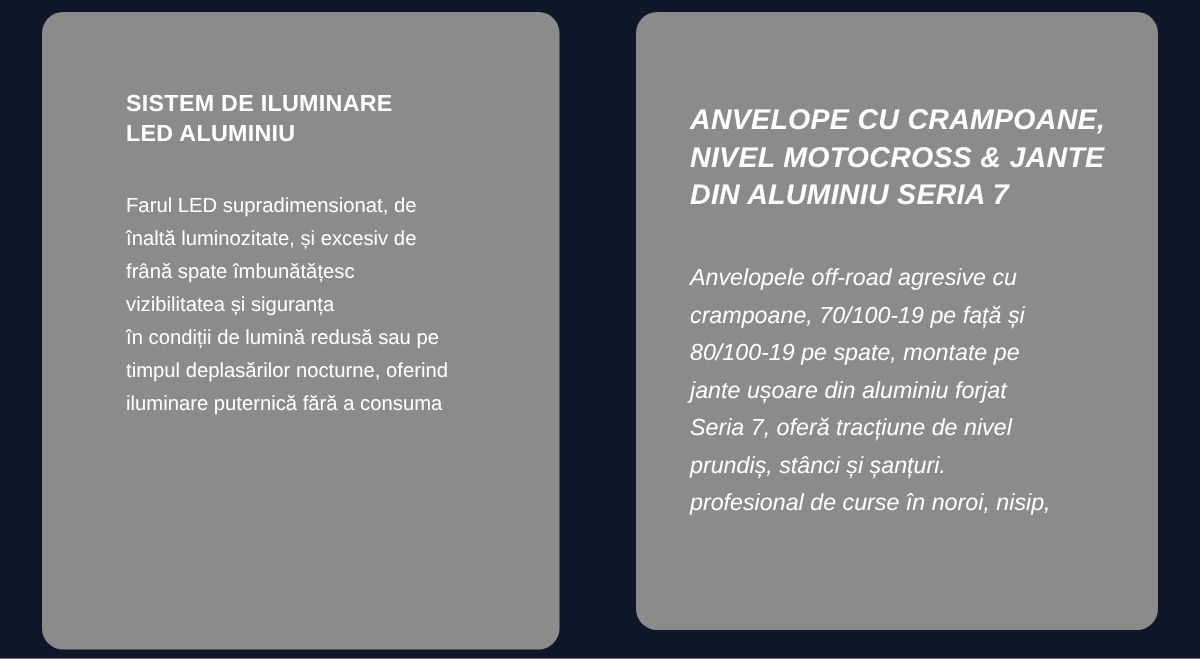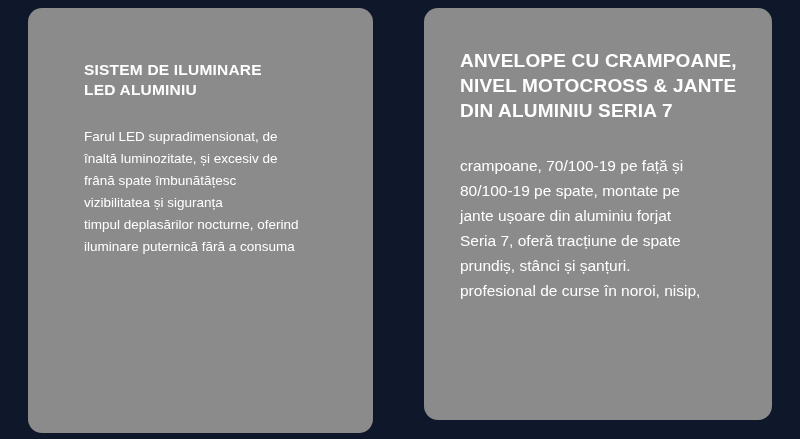--- a/index.html
+++ b/index.html
@@ -30,21 +30,22 @@
     top: 8px;
     width: 345px;
     height: 425px;
     padding: 52px 40px 0 56px;
   }
   .card-right {
     left: 424px;
     top: 8px;
     width: 348px;
     height: 412px;
-    padding: 40px 34px 0 36px;
+    padding: 60px 34px 0 36px;
+    font-style: italic;
   }
   .card-title {
     color: #ffffff;
     font-weight: bold;
     letter-spacing: 0.2px;
   }
   .card-left .card-title {
     font-size: 15.5px;
     line-height: 20px;
     margin: 0 0 26px 0;
@@ -79,34 +80,36 @@
   <section class="card card-left">
     <h2 class="card-title">
       <span class="line">SISTEM DE ILUMINARE</span>
       <span class="line">LED ALUMINIU</span>
     </h2>
     <p class="card-body">
       <span class="line">Farul LED supradimensionat, de</span>
       <span class="line">înaltă luminozitate, și excesiv de</span>
       <span class="line">frână spate îmbunătățesc</span>
       <span class="line">vizibilitatea și siguranța</span>
+      <span class="line">în condiții de lumină redusă sau pe</span>
       <span class="line">timpul deplasărilor nocturne, oferind</span>
       <span class="line">iluminare puternică fără a consuma</span>
     </p>
   </section>
 
   <section class="card card-right">
     <h2 class="card-title">
       <span class="line">ANVELOPE CU CRAMPOANE,</span>
       <span class="line">NIVEL MOTOCROSS &amp; JANTE</span>
       <span class="line">DIN ALUMINIU SERIA 7</span>
     </h2>
     <p class="card-body">
+      <span class="line">Anvelopele off-road agresive cu</span>
       <span class="line">crampoane, 70/100-19 pe față și</span>
       <span class="line">80/100-19 pe spate, montate pe</span>
       <span class="line">jante ușoare din aluminiu forjat</span>
-      <span class="line">Seria 7, oferă tracțiune de spate</span>
+      <span class="line">Seria 7, oferă tracțiune de nivel</span>
       <span class="line">prundiș, stânci și șanțuri.</span>
       <span class="line">profesional de curse în noroi, nisip,</span>
     </p>
   </section>
 
 </div>
 
 </body></html>

